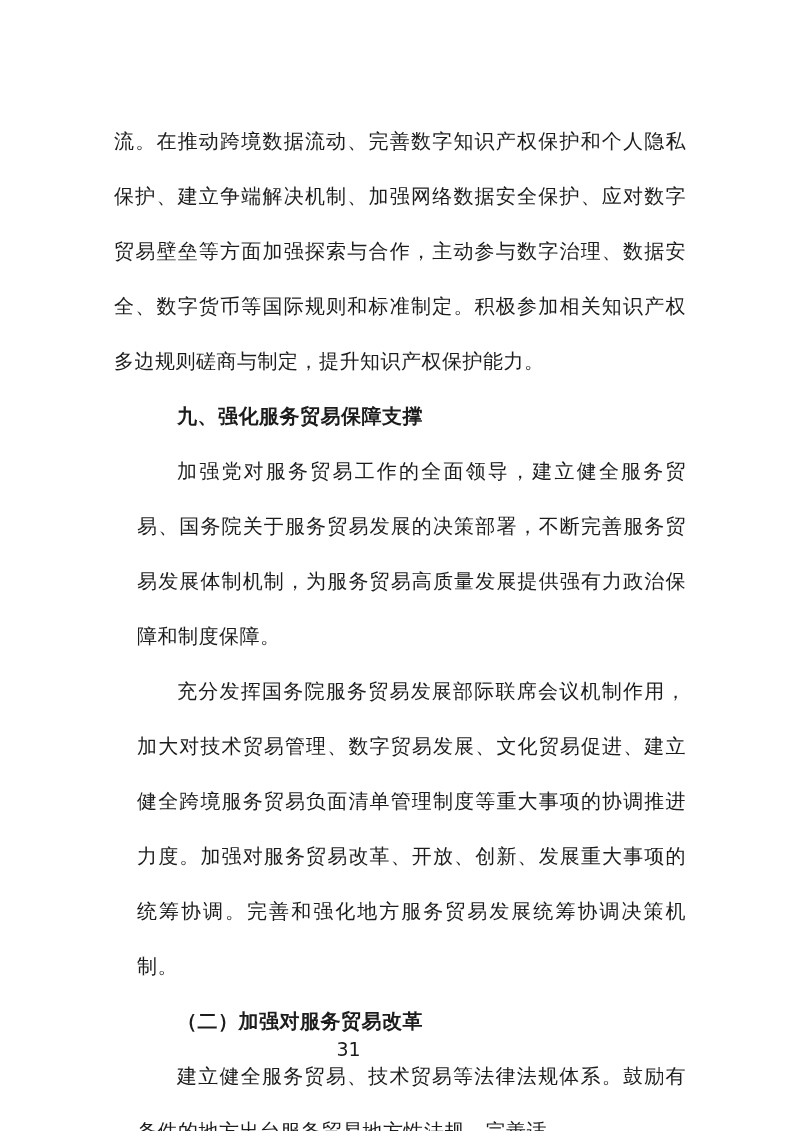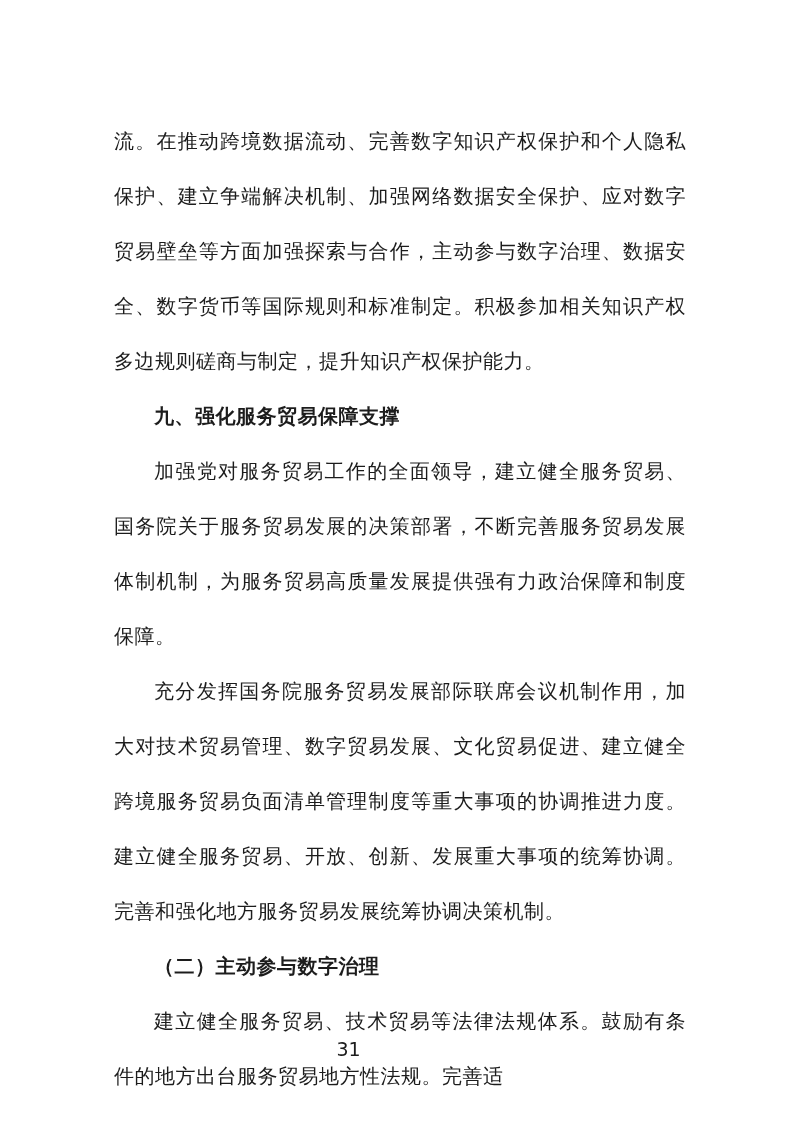--- a/index.html
+++ b/index.html
@@ -30,20 +30,21 @@
     text-align: justify;
     text-justify: inter-ideograph;
     letter-spacing: 0.5px;
   }
   .content p {
     margin: 0;
     padding: 0;
   }
   .content p.indent {
     text-indent: 2em;
+    margin-left: 23px;
   }
   .content p.heading-major,
   .content p.heading-minor {
     font-weight: 700;
     text-align: left;
   }
   .content p.heading-major {
     font-family: "Liberation Sans", "DejaVu Sans", sans-serif;
   }
   .page-footer {
@@ -59,21 +60,21 @@
   }
 </style>
 </head>
 <body>
 
 <div class="page">
   <div class="content">
       <p class="body">流。在推动跨境数据流动、完善数字知识产权保护和个人隐私保护、建立争端解决机制、加强网络数据安全保护、应对数字贸易壁垒等方面加强探索与合作，主动参与数字治理、数据安全、数字货币等国际规则和标准制定。积极参加相关知识产权多边规则磋商与制定，提升知识产权保护能力。</p>
       <p class="heading-major indent">九、强化服务贸易保障支撑</p>
       <p class="body indent">加强党对服务贸易工作的全面领导，建立健全服务贸易、国务院关于服务贸易发展的决策部署，不断完善服务贸易发展体制机制，为服务贸易高质量发展提供强有力政治保障和制度保障。</p>
-      <p class="body indent">充分发挥国务院服务贸易发展部际联席会议机制作用，加大对技术贸易管理、数字贸易发展、文化贸易促进、建立健全跨境服务贸易负面清单管理制度等重大事项的协调推进力度。建立健全服务贸易、开放、创新、发展重大事项的统筹协调。完善和强化地方服务贸易发展统筹协调决策机制。</p>
-      <p class="heading-minor indent">（二）主动参与数字治理</p>
+      <p class="body indent">充分发挥国务院服务贸易发展部际联席会议机制作用，加大对技术贸易管理、数字贸易发展、文化贸易促进、建立健全跨境服务贸易负面清单管理制度等重大事项的协调推进力度。加强对服务贸易改革、开放、创新、发展重大事项的统筹协调。完善和强化地方服务贸易发展统筹协调决策机制。</p>
+      <p class="heading-minor indent">（二）加强对服务贸易改革</p>
       <p class="body indent">建立健全服务贸易、技术贸易等法律法规体系。鼓励有条件的地方出台服务贸易地方性法规。完善适</p>
     </div>
 
   <div class="page-footer">
     <span>31</span>
   </div>
 </div>
 
 </body></html>

